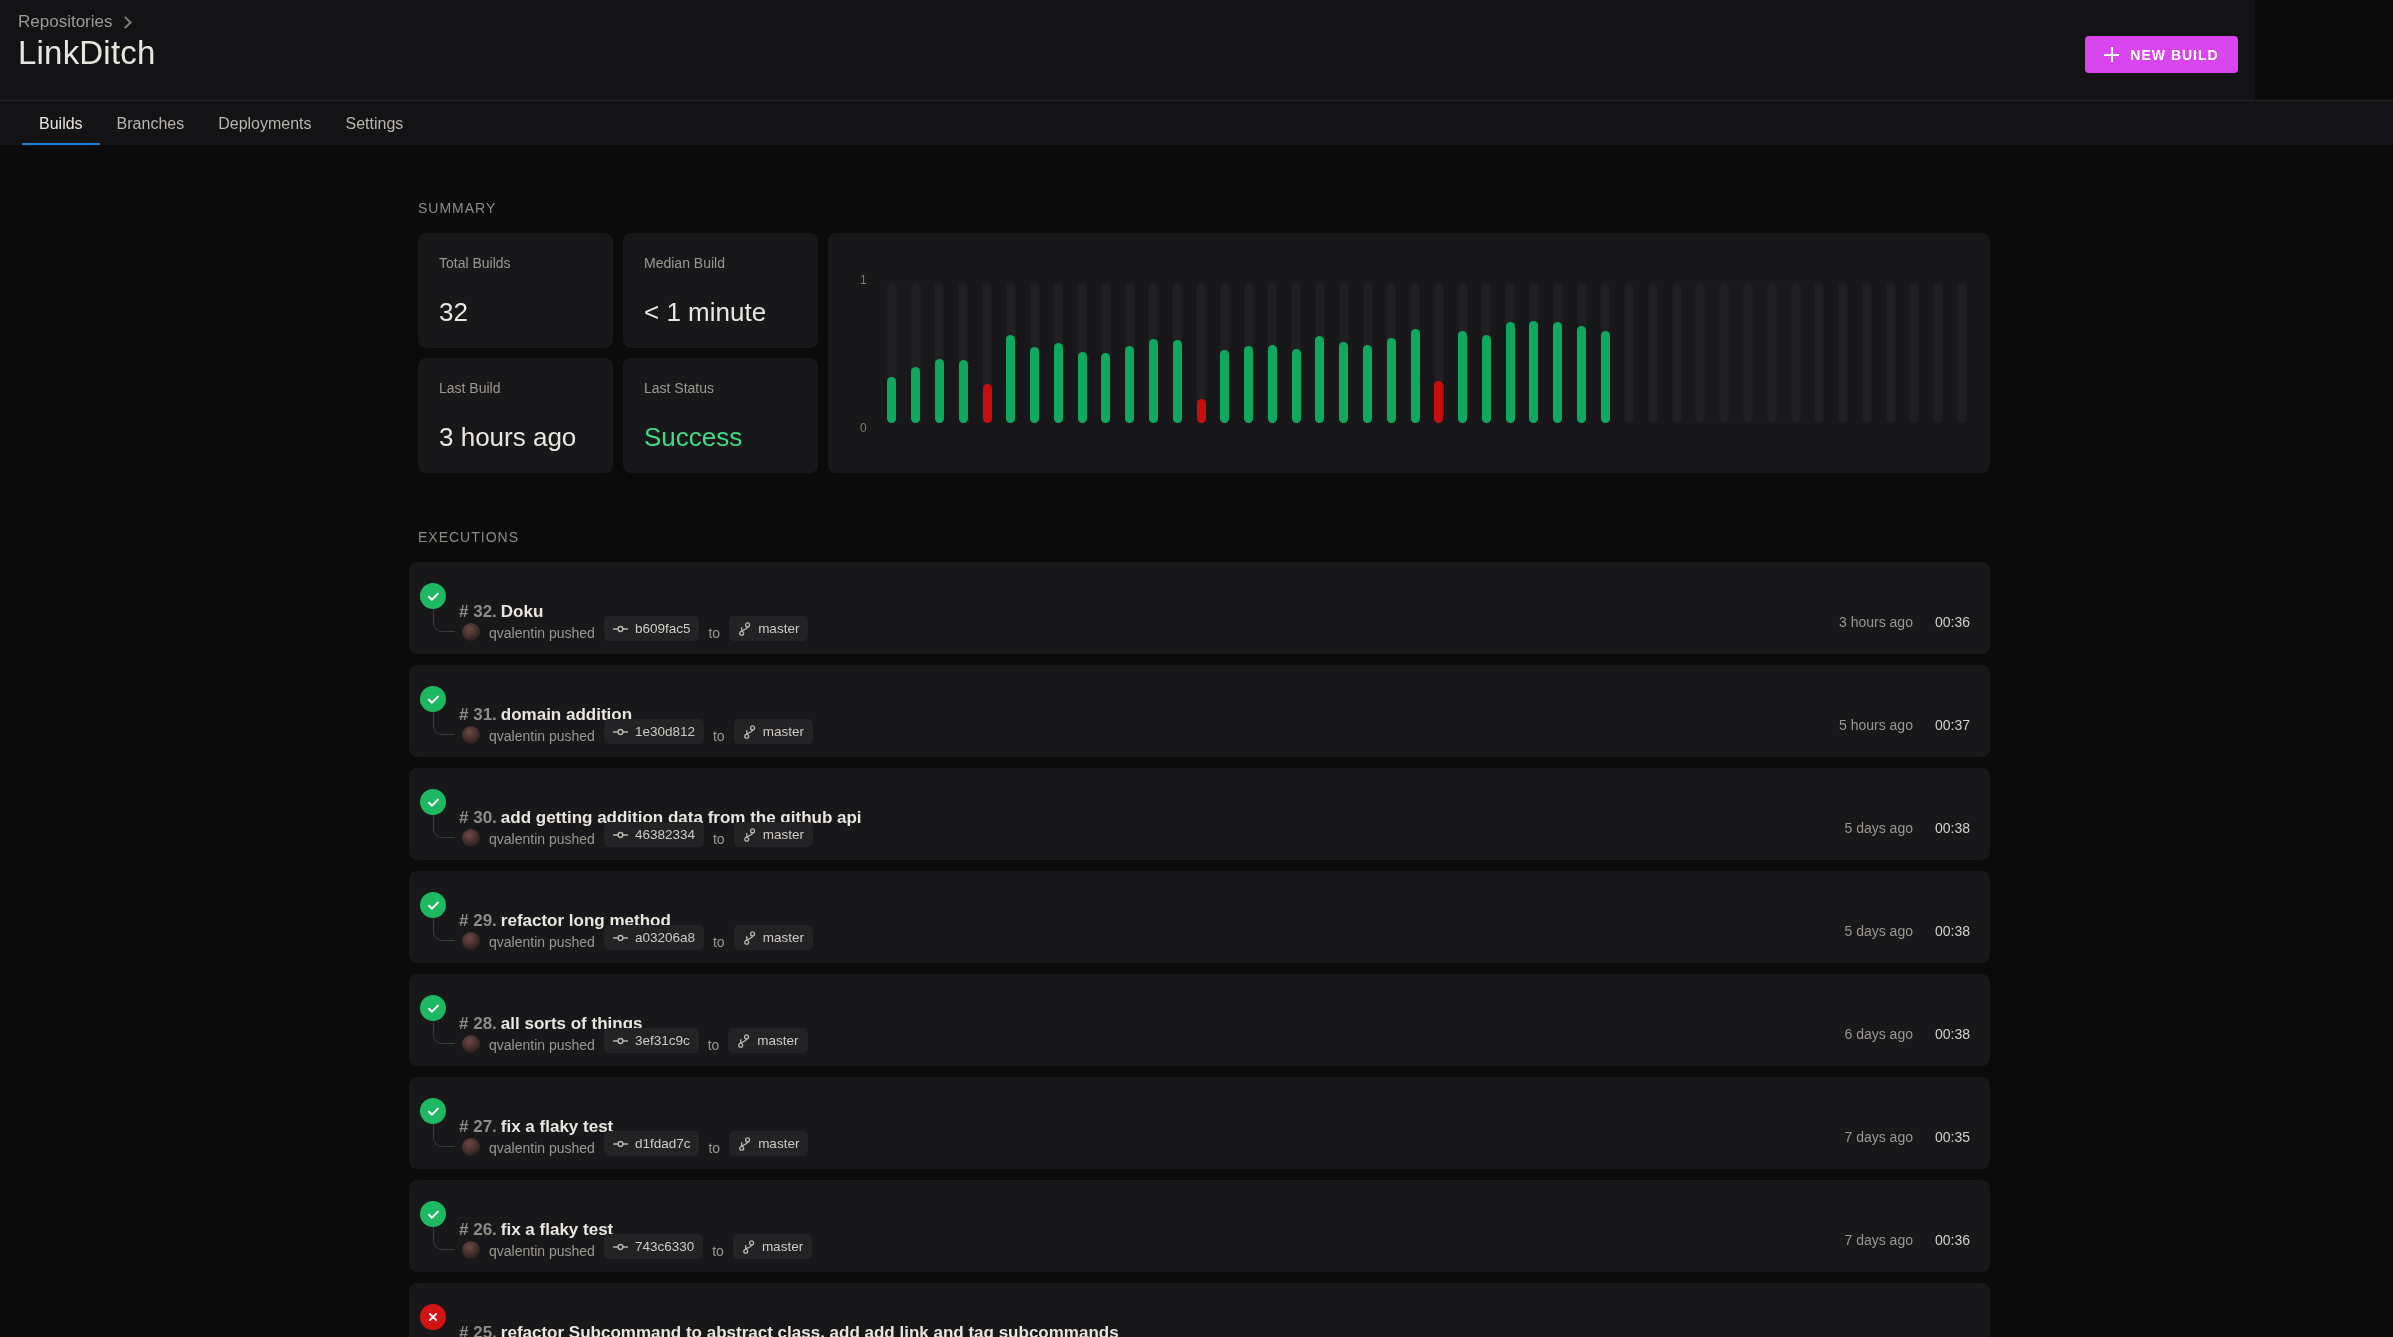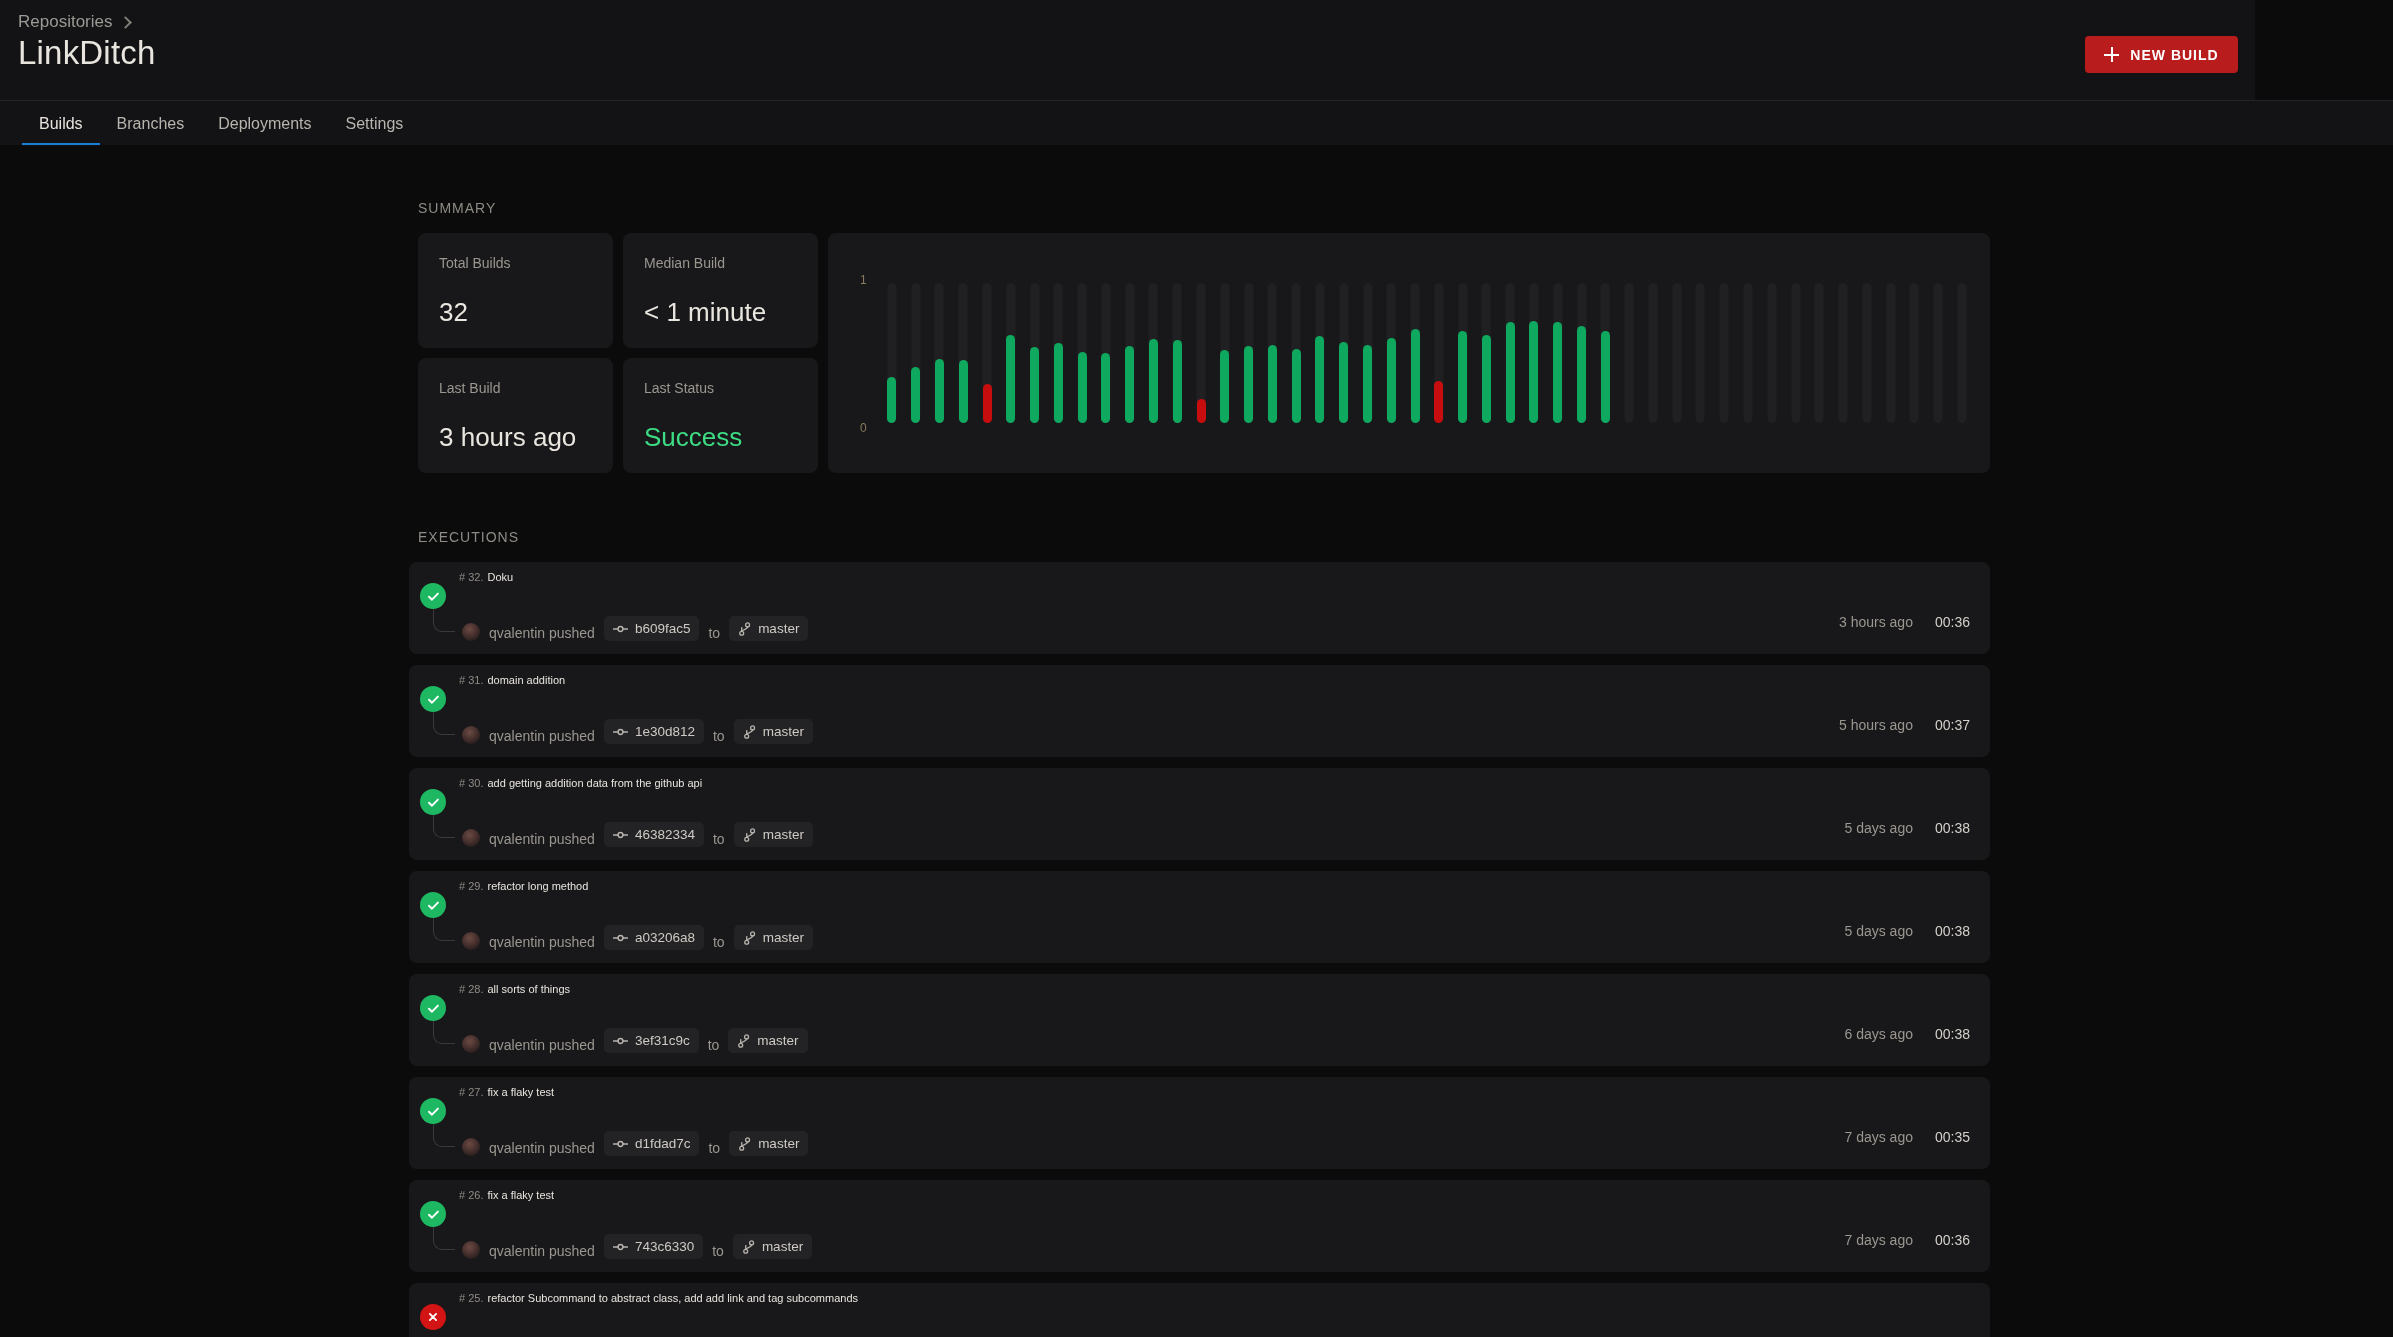--- a/index.html
+++ b/index.html
@@ -26,21 +26,21 @@
   .chev { display: inline-block; width: 9px; height: 9px;
           border-right: 2px solid #7e7e78; border-top: 2px solid #7e7e78;
           transform: rotate(45deg); position: relative; top: 0px; }
   .page-title {
     position: absolute; left: 18px; top: 34px;
     font-size: 33px; color: #e8e4de; font-weight: 400; letter-spacing: .2px;
   }
   .new-build-btn {
     position: absolute; right: 17px; top: 36px;
     width: 153px; height: 37px;
-    background: #b91c1c; border: none; border-radius: 4px;
+    background: #d946ef; border: none; border-radius: 4px;
     color: #ffffff; font-size: 14px; font-weight: 700; letter-spacing: 1.0px;
     display: flex; align-items: center; justify-content: center; gap: 11px;
     font-family: "Liberation Sans", sans-serif; cursor: pointer;
   }
   .plus-icon {
     position: relative; width: 15px; height: 15px; flex: 0 0 15px;
   }
   .plus-icon::before, .plus-icon::after {
     content: ""; position: absolute; background: #fff;
   }
@@ -154,22 +154,22 @@
   .status-icon {
     position: absolute; left: 11px; top: 21px;
     width: 26px; height: 26px; border-radius: 50%;
     display: flex; align-items: center; justify-content: center;
   }
   .status-icon.ok { background: #1fb862; }
   .status-icon.fail { background: #d21414; }
   .status-icon svg { display: block; }
 
   .exec-title {
-    position: absolute; left: 50px; top: 9px;
-    font-size: 11px; color: #e9e5df; white-space: nowrap;
+    position: absolute; left: 50px; top: 40px;
+    font-size: 17px; color: #e9e5df; white-space: nowrap; font-weight: bold;
   }
   .exec-num { color: #8f8b85; margin-right: 4px; }
 
   .connector {
     position: absolute; left: 24px; top: 47px;
     width: 22px; height: 23px;
     border-left: 1.5px solid #3a3a3d;
     border-bottom: 1.5px solid #3a3a3d;
     border-bottom-left-radius: 9px;
   }

